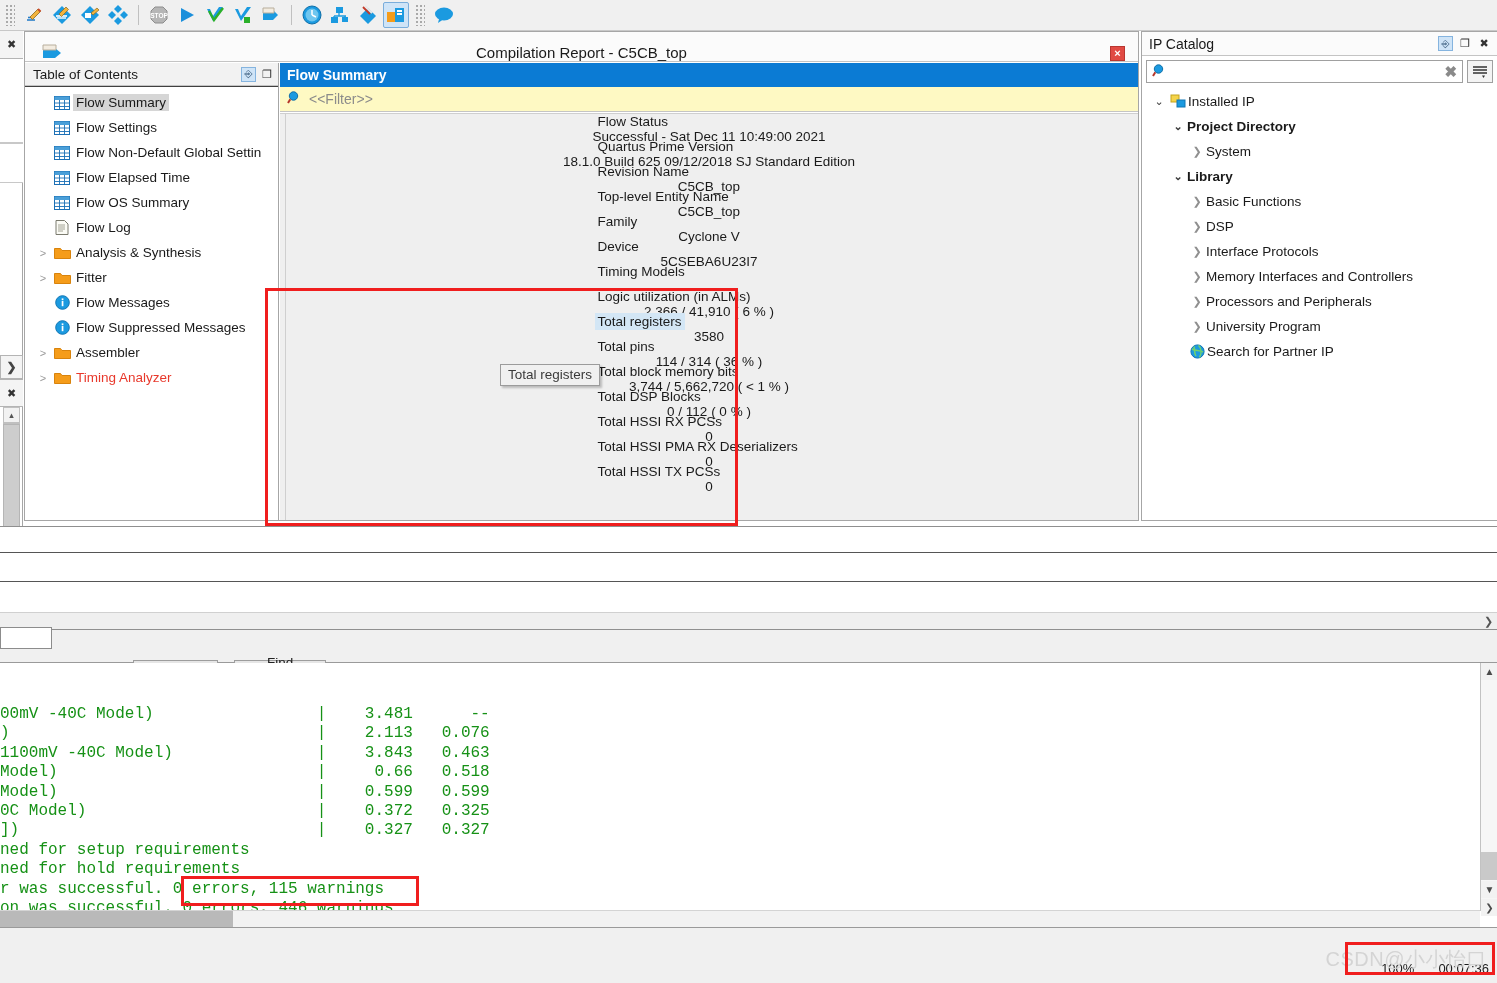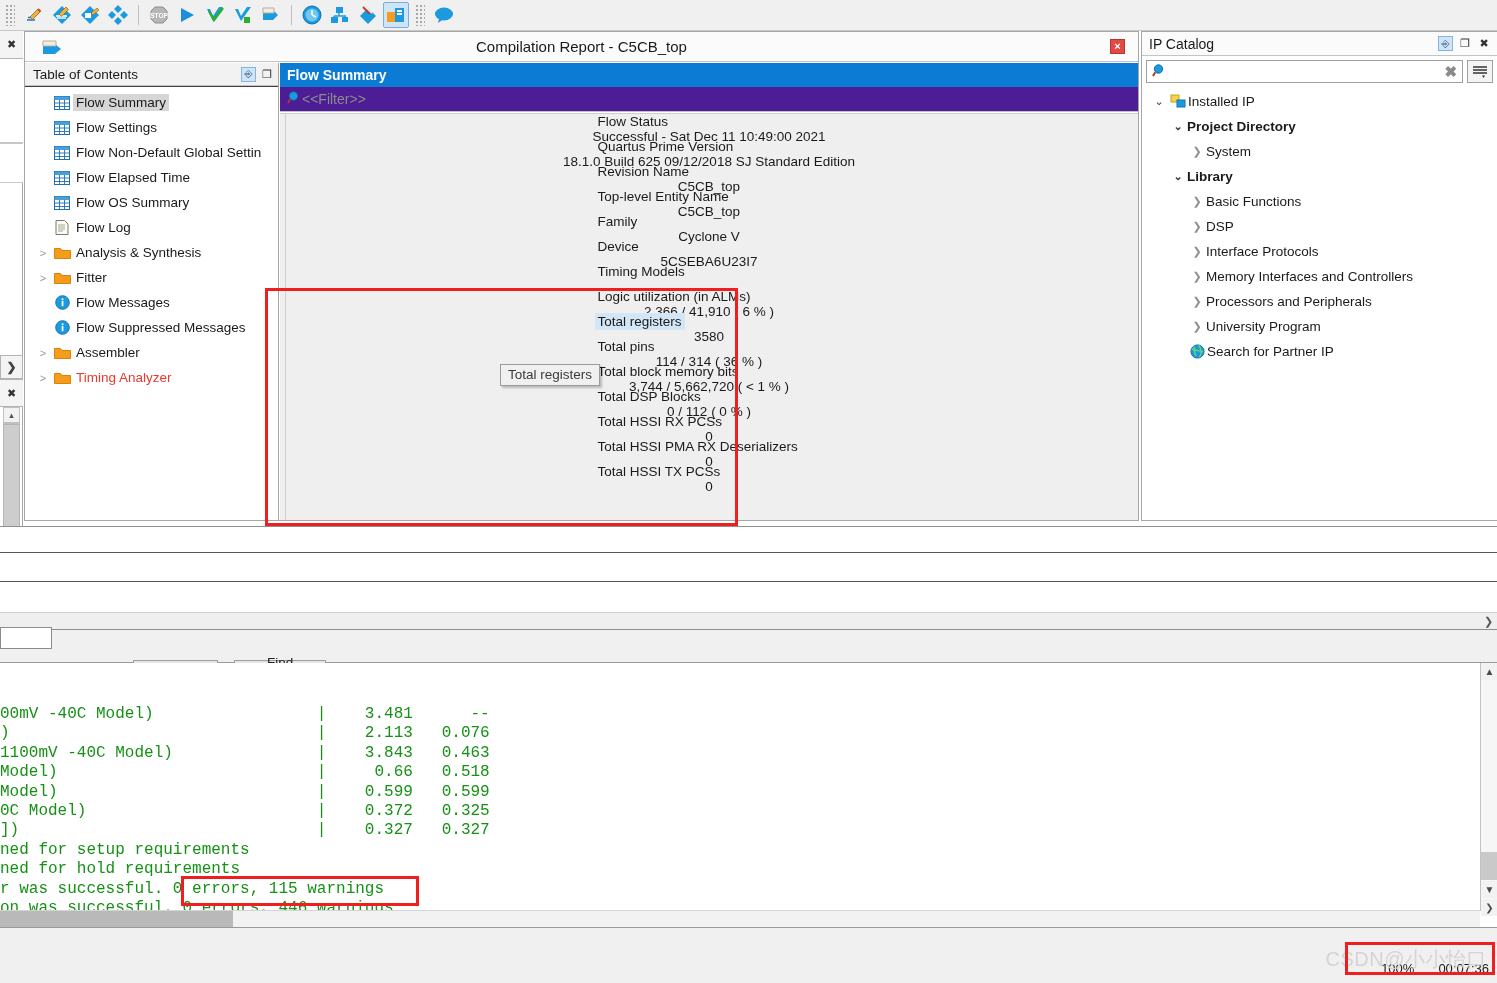--- a/index.html
+++ b/index.html
@@ -42,21 +42,21 @@
      display: flex; align-items: center; justify-content: center; font-size: 12px; color: #444; font-weight: bold; }
   .ls-scroll { position: absolute; left: 3px; top: 0; width: 17px; background: #e8e8e8; border: 1px solid #c0c0c0; }
   .ls-thumb { position: absolute; left: 3px; width: 17px; background: #cdcdcd; border: 1px solid #b5b5b5; }
   .ls-arrow { position: absolute; left: 3px; width: 17px; height: 16px; background: #f2f2f2;
      border: 1px solid #c0c0c0; display:flex; align-items:center; justify-content:center; font-size: 9px; color:#555; }
 
   
   .report-win { position: absolute; left: 24px; top: 31px; width: 1115px; height: 490px;
      background: #ffffff; border: 1px solid #a6a6a6; }
   .report-title { position: relative; height: 30px; background: #fbfbfb;
-     border-bottom: 1px solid #c4c4c4; display: flex; align-items: center; }
+     border-bottom: 1px solid #c4c4c4; display: flex; align-items: flex-end; }
   .rt-icon { margin-left: 16px; width: 22px; height: 20px; }
   .rt-text { position: absolute; left: 0; right: 0; text-align: center; font-size: 15px; color: #1a1a1a; }
   .rt-close { position: absolute; right: 13px; width: 15px; height: 15px; background: #e14a43;
      border: 1px solid #b93630; color: #fff; font-size: 11px; line-height: 13px; text-align: center;
      font-weight: bold; }
 
   
   .toc { position: absolute; left: 0; top: 31px; width: 254px; bottom: 0;
      background: #404040; border-right: 1px solid #a6a6a6; }
   .toc-head { height: 23px; background: #f2f2f2; border-bottom: 1px solid #c4c4c4;
@@ -71,22 +71,22 @@
   .toc-row .twisty { width: 16px; text-align: center; color: #9a9a9a; font-size: 11px; flex: 0 0 16px; }
   .toc-row .ticon { width: 22px; flex: 0 0 22px; display: flex; align-items: center; justify-content: center; }
   .toc-row .tlabel { font-size: 13.5px; padding: 1px 3px; }
   .toc-row.selected .tlabel { background: #d6d6d6; }
   .toc-row .tlabel.red { color: #e8392c; }
 
   
   .rep-body { position: absolute; left: 255px; top: 31px; right: 0; bottom: 0; background: #fff; }
   .rep-header { height: 24px; background: #0b7bd4; color: #fff; font-weight: bold; font-size: 14px;
      display: flex; align-items: center; padding-left: 7px; }
-  .rep-filter { height: 25px; background: #4c1d95; border-bottom: 1px solid #c4c4c4;
-     display: flex; align-items: center; padding-left: 7px; }
+  .rep-filter { height: 25px; background: #fef9c3; border-bottom: 1px solid #c4c4c4;
+     display: flex; align-items: center; padding-left: 7px; gap: 7px; }
   .rep-filter .ph { color: #8b8b8b; font-size: 14px; }
   .rep-table { position: absolute; top: 50px; left: 0; right: 0; bottom: 0; background: #efefef;
      border-top: 1px solid #cfcfcf; }
   .rep-row { display: flex; height: 25px; align-items: center; font-size: 13.5px; flex-direction: column; }
   .rep-key { width: 243px; padding-left: 7px; }
   .rep-key span { padding: 1px 3px; }
   .rep-key.hl span { background: #d3e6f5; }
   .rep-val { flex: 1; }
   .rep-table::before { content: ""; position: absolute; left: 0; top: 0; width: 5px; height: 100%;
      background: #efefef; border-right: 1px solid #cfcfcf; }

